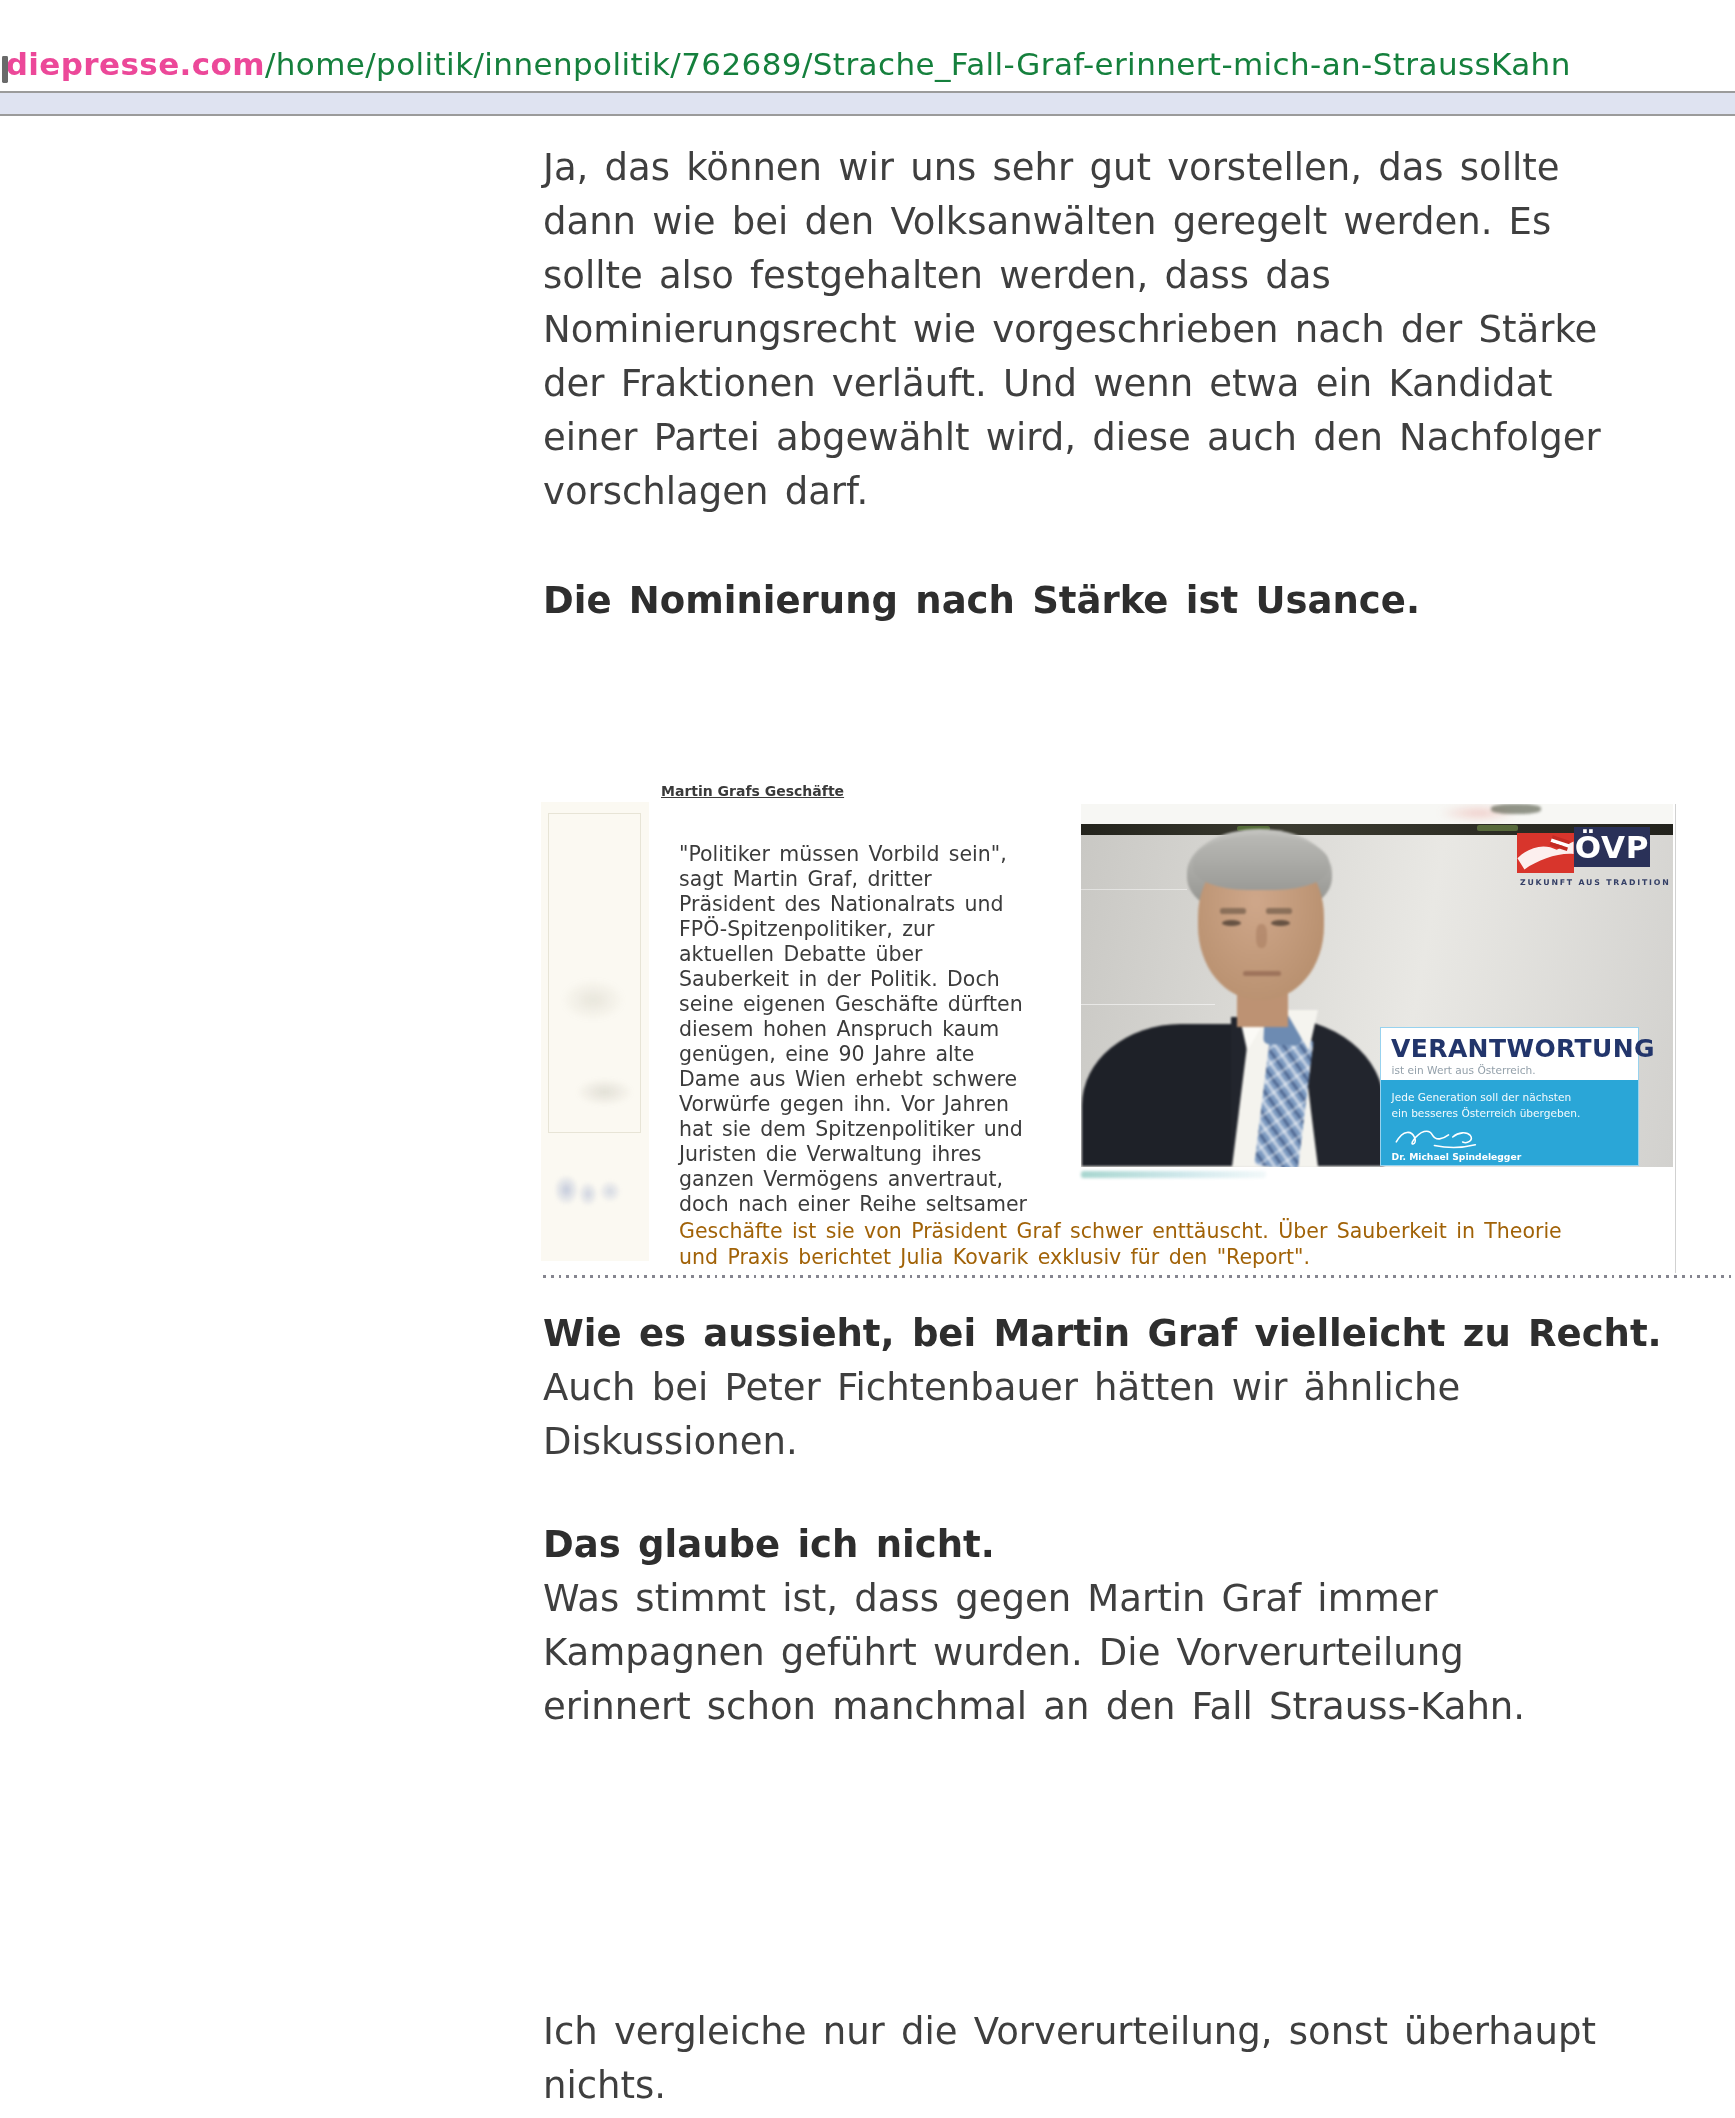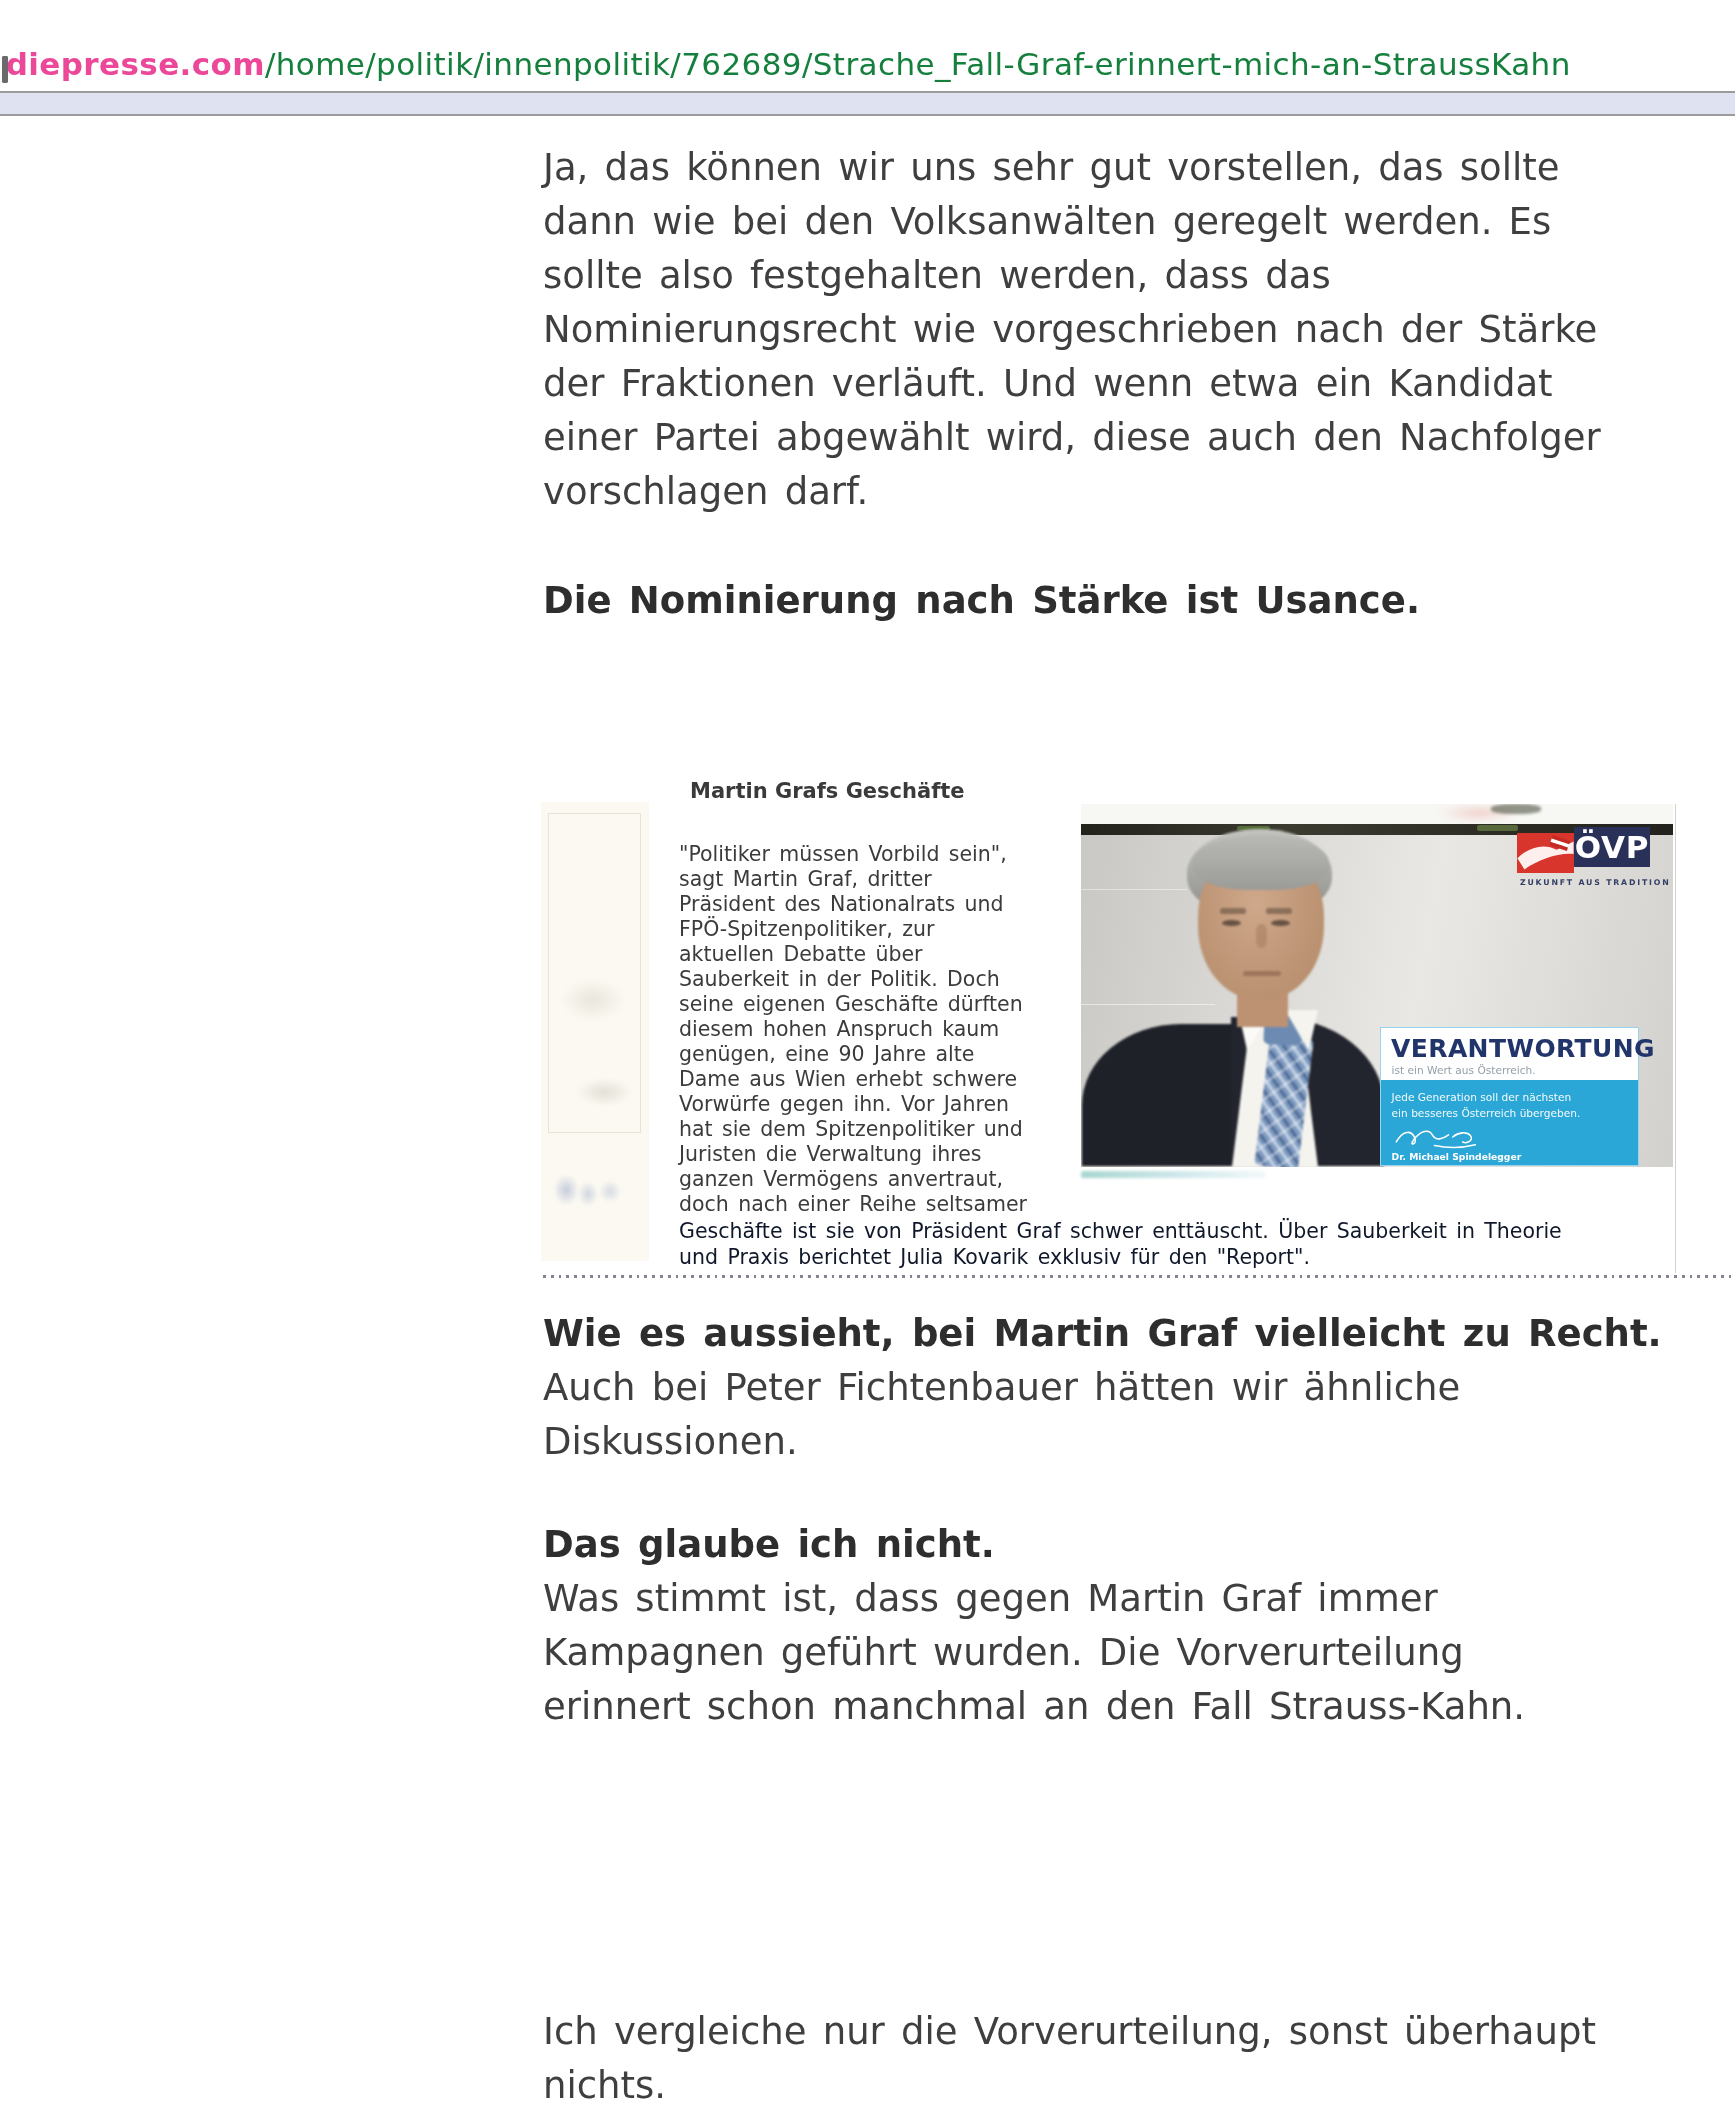--- a/index.html
+++ b/index.html
@@ -16,26 +16,26 @@
           border-radius:1.4px;}
   .toolbar{position:absolute;left:0;top:91px;width:1735px;height:21px;background:#dfe3f1;
           border-top:2.8px solid #9b9b9b;border-bottom:2.8px solid #9b9b9b;}
 
   
   .p,.h{position:absolute;left:543px;width:1178px;font-size:37px;line-height:54px;
         color:#3f3f3f;word-spacing:.12em;}
   .h{font-weight:bold;color:#2e2e2e;}
 
   
-  .box-caption{position:absolute;left:690px;top:779px;width:637px;font-size:21px;line-height:25.5px;
-        font-weight:bold;color:#3a3a3a;}
+  .box-caption{position:absolute;left:661px;top:779px;width:637px;font-size:14px;line-height:25.5px;
+        font-weight:bold;color:#3a3a3a;text-decoration:underline;}
   .box-body{position:absolute;left:679px;top:842px;width:417px;font-size:20.5px;line-height:25px;
         color:#3b3b3b;word-spacing:.14em;}
   .box-body-wide{position:absolute;left:679px;top:1219px;width:1012px;font-size:20.5px;line-height:25.5px;
-        color:#0f172a;word-spacing:.14em;}
+        color:#a16207;word-spacing:.14em;}
 
   
   .scan{position:absolute;left:541px;top:802px;width:108px;height:459px;background:#fbf9f2;
         overflow:hidden;}
   .scan .frame{position:absolute;left:7px;top:11.3px;width:91px;height:318px;
         border:1.4px solid rgba(185,178,150,.30);}
   .scan .smudge1{position:absolute;left:20px;top:177px;width:64px;height:42px;border-radius:50%;
         background:radial-gradient(closest-side,rgba(150,145,120,.18),rgba(150,145,120,0));filter:blur(2.8px);}
   .scan .smudge2{position:absolute;left:35px;top:276px;width:57px;height:28px;border-radius:50%;
         background:radial-gradient(closest-side,rgba(140,135,115,.22),rgba(140,135,115,0));filter:blur(2.1px);}

